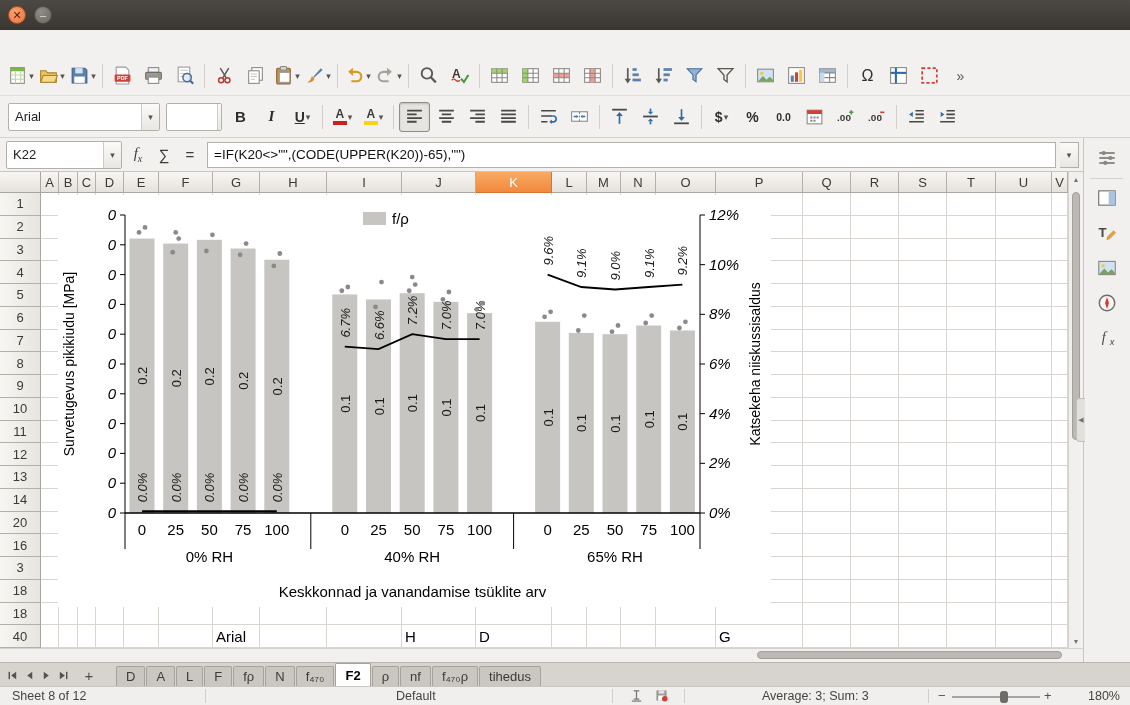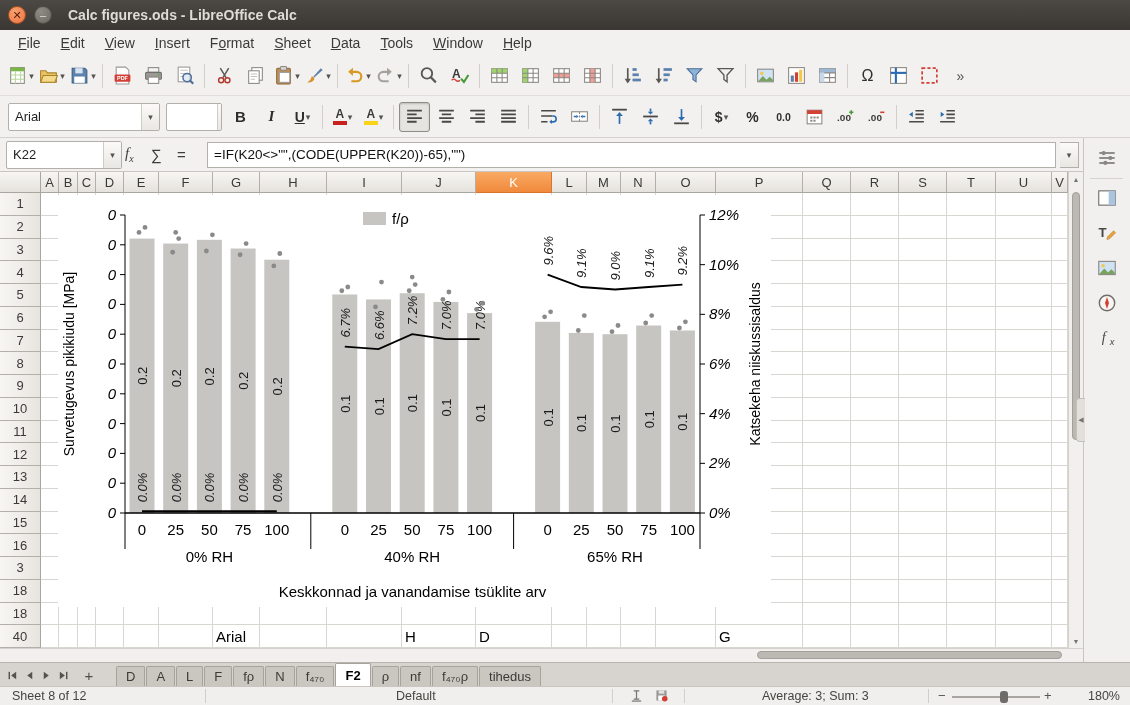--- a/index.html
+++ b/index.html
@@ -40,21 +40,21 @@
   .combo .arrow{width:17px;height:100%;border-left:1px solid #cfccc6;display:flex;flex:none;
     align-items:center;justify-content:center;font-size:9px;color:#55534f;
     background:linear-gradient(#fbfaf8,#e9e7e3);}
   .font-combo{width:150px;}
   .size-combo{width:54px;}
   #tf-items{display:flex;align-items:center;}
   
   #formulabar{position:absolute;left:0;top:138px;width:1083px;height:34px;background:#f2f1ef;
     display:flex;align-items:center;border-bottom:1px solid #c9c6c1;box-sizing:border-box;}
   .namebox{width:114px;margin-left:6px;}
-  .fbtn{width:26px;height:26px;display:flex;align-items:center;
+  .fbtn{width:26px;height:26px;display:flex;align-items:center;justify-content:center;
     font-size:15px;color:#3f3d3a;}
   .fx-glyph{font-family:"Liberation Serif",serif;font-style:italic;}
   .fx-glyph sub{font-size:10px;}
   .f-input-wrap{flex:1;height:24px;background:#fff;border:1px solid #b3b0aa;margin:0 4px;
     display:flex;align-items:center;}
   .f-input-wrap input{border:none;outline:none;width:100%;font-size:13.5px;padding:0 6px;
     font-family:"Liberation Sans",sans-serif;color:#111;background:transparent;}
   .fexp{width:18px;height:24px;display:flex;align-items:center;justify-content:center;
     font-size:9px;color:#55534f;border:1px solid #b3b0aa;border-left:none;background:linear-gradient(#fbfaf8,#e9e7e3);margin-right:4px;}
   
@@ -120,35 +120,22 @@
   #sb-zoom{position:absolute;right:10px;top:2px;width:60px;text-align:right;}
 </style>
 </head>
 <body>
 
 <div id="app">
 
   <div id="titlebar">
     <div class="winbtn close">✕</div>
     <div class="winbtn min">–</div>
-    <div id="window-title">Calc figures.ods - LibreOffice Calc</div>
   </div>
 
-  <div id="menubar">
-      <div class="menu-item"><u>F</u>ile</div>
-      <div class="menu-item"><u>E</u>dit</div>
-      <div class="menu-item"><u>V</u>iew</div>
-      <div class="menu-item"><u>I</u>nsert</div>
-      <div class="menu-item">F<u>o</u>rmat</div>
-      <div class="menu-item"><u>S</u>heet</div>
-      <div class="menu-item"><u>D</u>ata</div>
-      <div class="menu-item"><u>T</u>ools</div>
-      <div class="menu-item"><u>W</u>indow</div>
-      <div class="menu-item"><u>H</u>elp</div>
-    </div>
 
   <div id="toolbar-main" class="toolbar">
       <div class="tbtn">
         <span class="ic">
           <svg viewBox="0 0 20 20">
             <rect x="3.5" y="2.5" width="13" height="15" fill="#fff" stroke="#8a8782"></rect>
             <rect x="3.5" y="2.5" width="13" height="3.5" fill="#7ab648"></rect>
             <path d="M3.5 9.5h13M3.5 13.5h13M8 6v11.5M13 6v11.5" stroke="#b9d89a" fill="none"></path>
           </svg>
         </span>
@@ -651,21 +638,21 @@
       <div class="rowh" style="top: 91px; height: 22.75px;">5</div>
       <div class="rowh" style="top: 113.75px; height: 22.75px;">6</div>
       <div class="rowh" style="top: 136.5px; height: 22.75px;">7</div>
       <div class="rowh" style="top: 159.25px; height: 22.75px;">8</div>
       <div class="rowh" style="top: 182px; height: 22.75px;">9</div>
       <div class="rowh" style="top: 204.75px; height: 22.75px;">10</div>
       <div class="rowh" style="top: 227.5px; height: 22.75px;">11</div>
       <div class="rowh" style="top: 250.25px; height: 22.75px;">12</div>
       <div class="rowh" style="top: 273px; height: 22.75px;">13</div>
       <div class="rowh" style="top: 295.75px; height: 22.75px;">14</div>
-      <div class="rowh" style="top: 318.5px; height: 22.75px;">15</div>
+      <div class="rowh" style="top: 318.5px; height: 22.75px;">20</div>
       <div class="rowh" style="top: 341.25px; height: 22.75px;">16</div>
       <div class="rowh" style="top: 364px; height: 22.75px;">3</div>
       <div class="rowh" style="top: 386.75px; height: 22.75px;">18</div>
       <div class="rowh" style="top: 409.5px; height: 22.75px;">18</div>
       <div class="rowh" style="top: 432.25px; height: 22.75px;">40</div>
     </div>
 
   <div id="gridarea">
     <div id="gridlines">
         <div class="gl" style="left: 17px; top: 0px; width: 1px; height: 455px;"></div>

